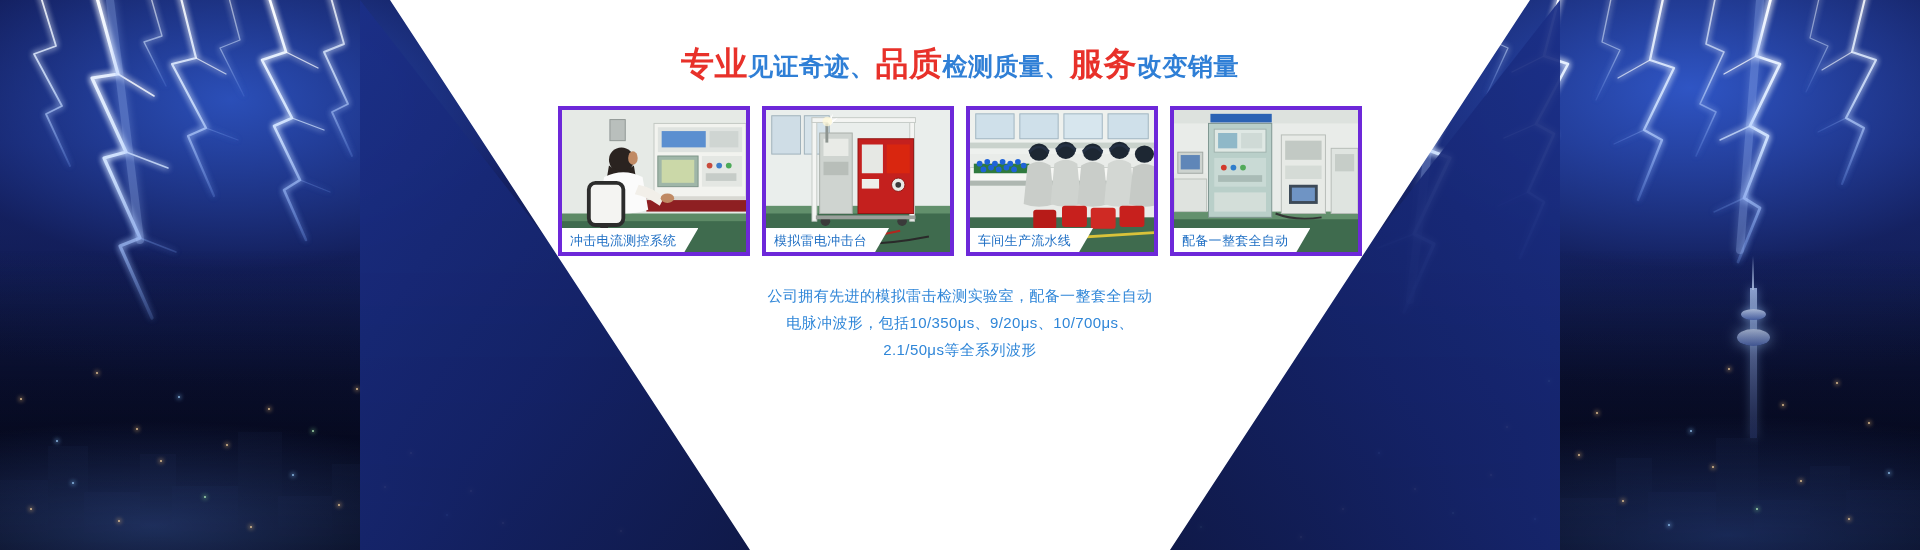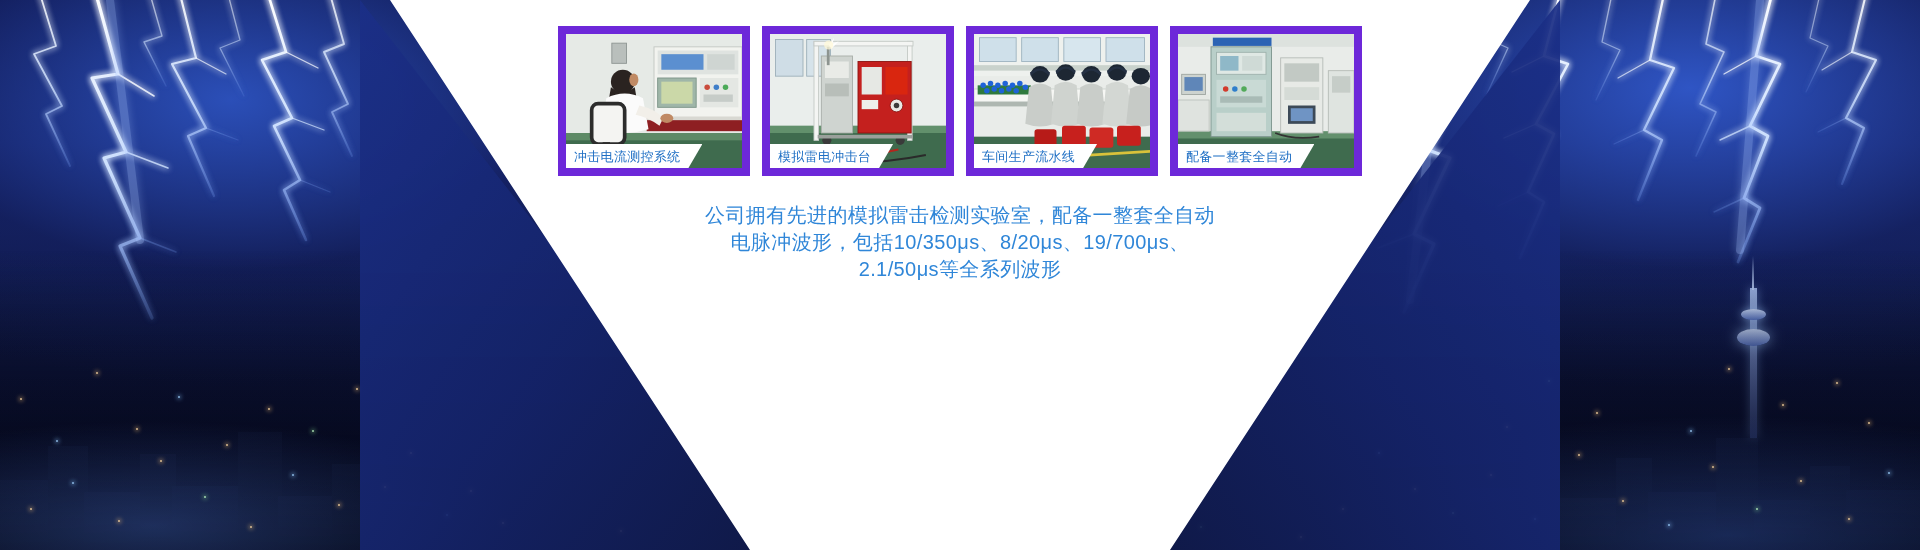--- a/index.html
+++ b/index.html
@@ -103,21 +103,21 @@
 
   
   .photos {
     margin-top:26px;
     display:flex;
     gap:12px;
   }
   .photo {
     position:relative;
     width:192px; height:150px;
-    border:8px solid #6d28d9;
+    border:4px solid #6d28d9;
     background:#2a3140;
     overflow:hidden;
   }
   .photo .scene { position:absolute; inset:0; }
   .caption {
     position:absolute; left:0; bottom:0;
     height:24px;
     padding:0 9px 0 8px;
     display:flex; align-items:center;
     background:#ffffff;
@@ -127,21 +127,21 @@
     letter-spacing:.3px;
     white-space:nowrap;
     clip-path:polygon(0 0, 100% 0, calc(100% - 14px) 100%, 0 100%);
     padding-right:22px;
   }
 
   .para {
     margin-top:26px;
     text-align:center;
     color:#2f86d8;
-    font-size:20px;
+    font-size:15px;
     line-height:27px;
     letter-spacing:.4px;
   }
   .para div { white-space:nowrap; }
 </style>
 </head>
 <body>
 
 <div id="banner">
 
@@ -311,20 +311,23 @@
     <polygon points="1560,0 1130,550 1560,550" fill="url(#navyR)" opacity="0.93"></polygon>
 
     <polygon points="400,0 1520,0 1520,0 1160,550 760,550" fill="#ffffff"></polygon>
     <polygon points="400,0 760,550 640,550 340,0" fill="#ffffff" opacity="0"></polygon>
 
     <path d="M390,0 L1530,0 L1170,550 L1090,550 L960,330 L830,550 L750,550 Z" fill="#ffffff"></path>
   </svg>
 
   <div class="content">
 
+    <div class="headline">
+      <span class="hl-red">专业</span><span class="hl-blue">见证奇迹、</span><span class="hl-red">品质</span><span class="hl-blue">检测质量、</span><span class="hl-red">服务</span><span class="hl-blue">改变销量</span>
+    </div>
 
     <div class="photos">
 
       <div class="photo">
         <svg class="scene" viewBox="0 0 192 150" preserveAspectRatio="none">
           <rect width="192" height="150" fill="#dfe4e2"></rect>
           <rect x="0" y="0" width="192" height="112" fill="#e6eae6"></rect>
           <rect x="0" y="112" width="192" height="38" fill="#3f6b4e"></rect>
           <rect x="0" y="108" width="192" height="8" fill="#5d8a66"></rect>
 
@@ -503,18 +506,18 @@
 
           <path d="M106 108 q20 8 48 4" stroke="#333" stroke-width="2" fill="none"></path>
         </svg>
         <div class="caption">配备一整套全自动</div>
       </div>
 
     </div>
 
     <div class="para">
       <div>公司拥有先进的模拟雷击检测实验室，配备一整套全自动</div>
-      <div>电脉冲波形，包括10/350μs、8/20μs、19/700μs、</div>
+      <div>电脉冲波形，包括10/350μs、9/20μs、10/700μs、</div>
       <div>2.1/50μs等全系列波形</div>
     </div>
 
   </div>
 </div>
 
 </body></html>

